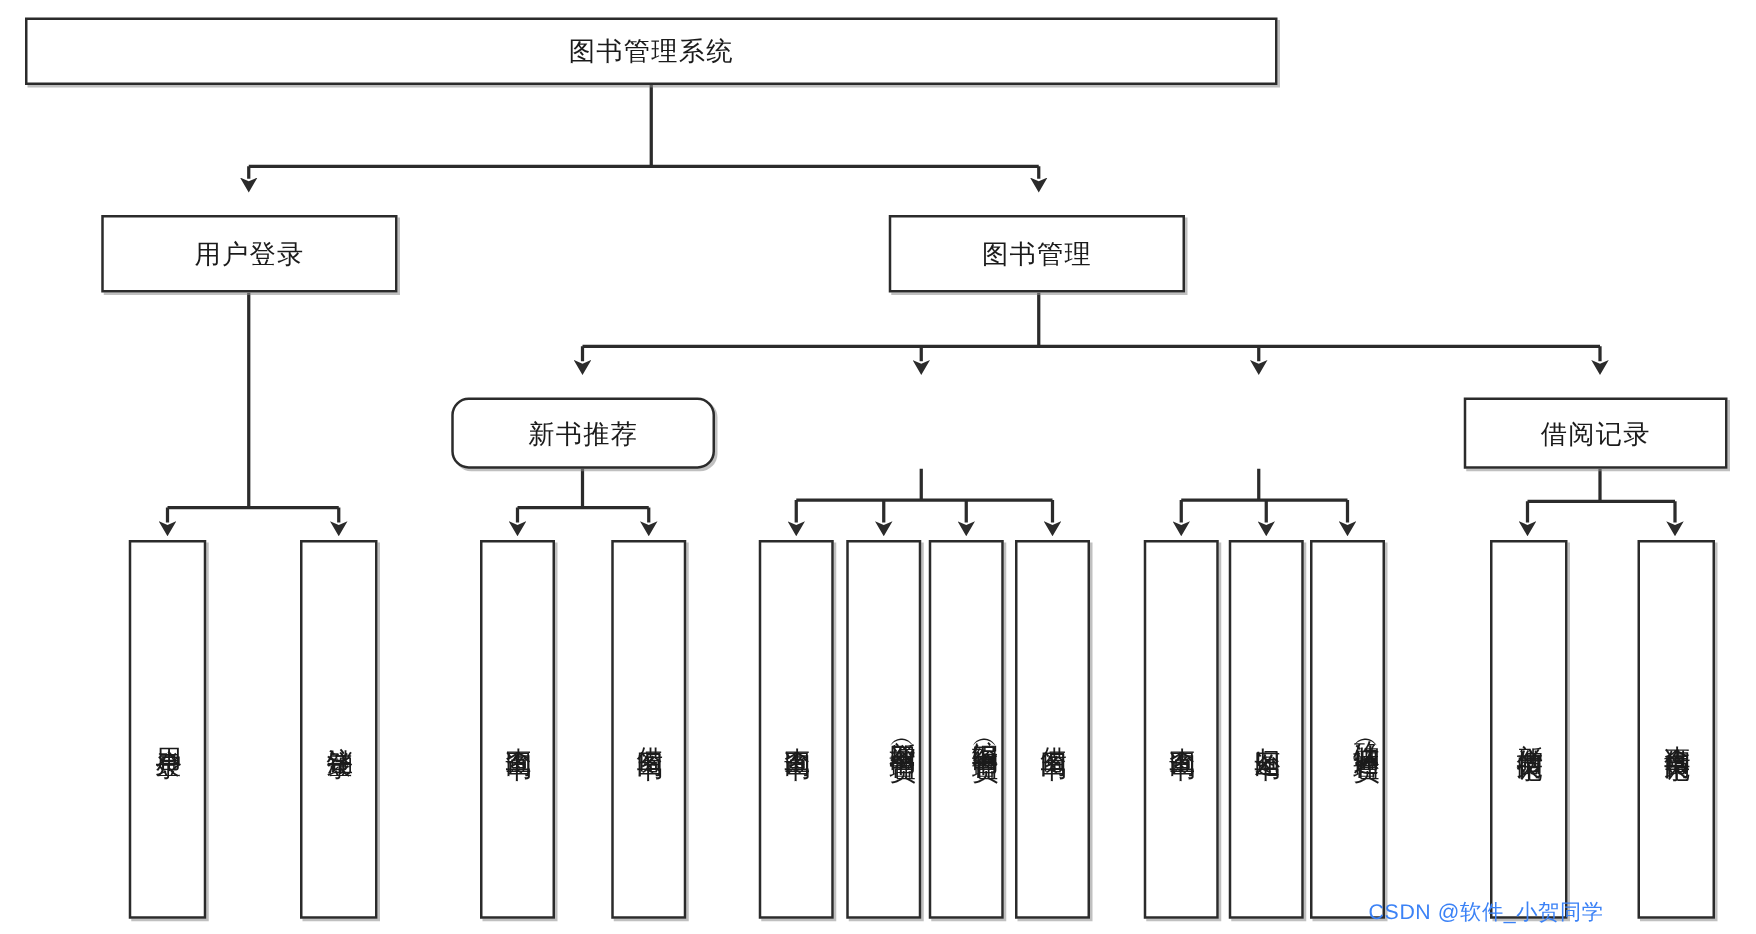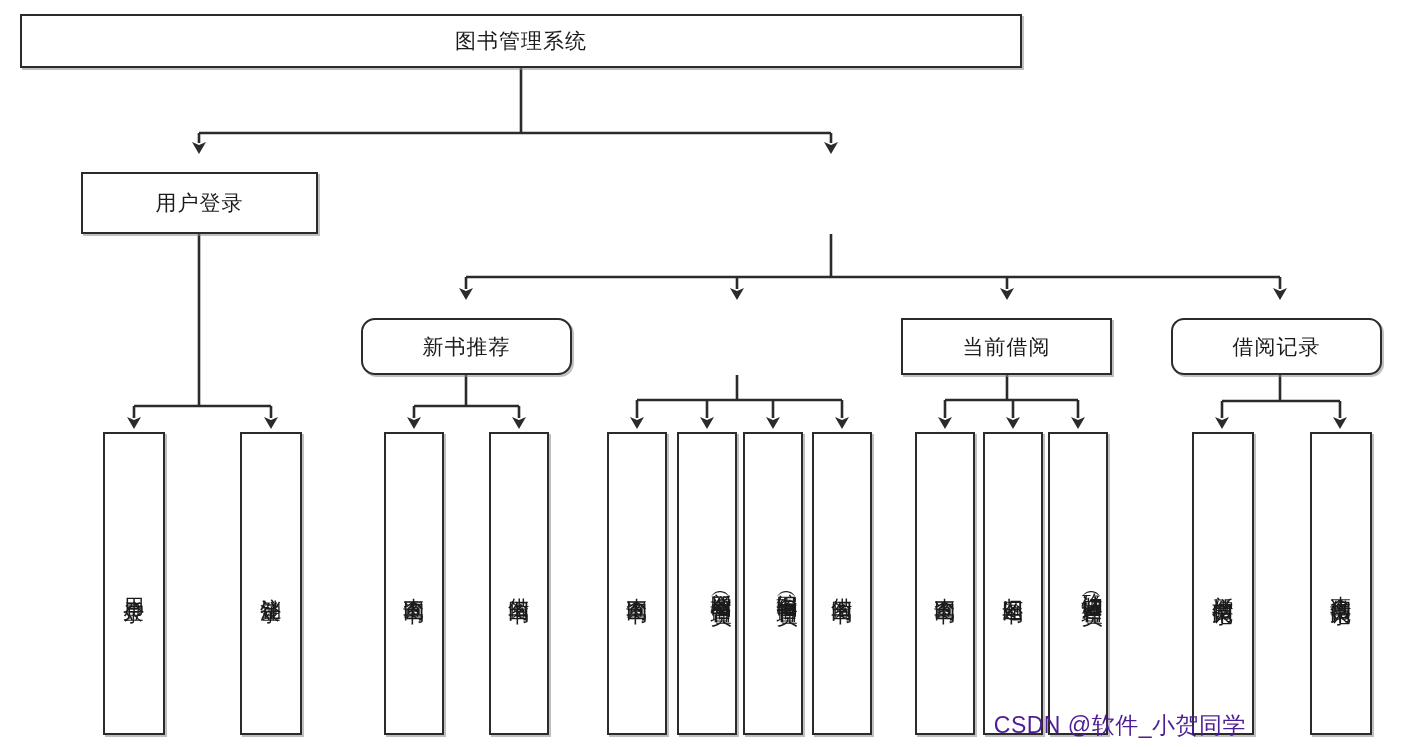--- a/index.html
+++ b/index.html
@@ -11,20 +11,21 @@
     width: 1405px;
     height: 747px;
     font-family: "Liberation Sans", "DejaVu Sans", sans-serif;
     overflow: hidden;
   }
   #canvas {
     position: relative;
     width: 1254px;
     height: 747px;
     background: #ffffff;
+    padding-left: 37px;
   }
   svg.layer {
     position: absolute;
     left: 0;
     top: 0;
     width: 1405px;
     height: 747px;
   }
   .node {
     position: absolute;
@@ -52,22 +53,22 @@
     padding-top: 2px;
   }
   .node-v.top {
     align-items: flex-start;
     justify-content: center;
   }
   .watermark {
     position: absolute;
     right: 8px;
     bottom: 6px;
-    font-size: 23px;
-    color: #4c1d95;
+    font-size: 17px;
+    color: #3b82f6;
     letter-spacing: 0.5px;
     white-space: nowrap;
     pointer-events: none;
   }
 </style>
 </head>
 <body>
 
 <div id="canvas">
 
@@ -121,28 +122,28 @@
     </g>
   </svg>
 
   <div class="node node-h" style="left:20px; top:14px; width:1002px; height:54px;">
     <span>图书管理系统</span>
   </div>
 
   <div class="node node-h" style="left:81px; top:172px; width:237px; height:62px;">
     <span>用户登录</span>
   </div>
+  <div class="node node-h" style="left:711px; top:172px; width:237px; height:62px;">
+    <span>图书管理</span>
+  </div>
 
   <div class="node node-h" style="left:361px; top:318px; width:211px; height:57px;border-radius:14px;">
     <span>新书推荐</span>
   </div>
-  <div class="node node-h" style="left:901px; top:318px; width:211px; height:57px;">
-    <span>当前借阅</span>
-  </div>
-  <div class="node node-h" style="left:1171px; top:318px; width:211px; height:57px;border-radius:13px;">
+  <div class="node node-h" style="left:1171px; top:318px; width:211px; height:57px;">
     <span>借阅记录</span>
   </div>
 
   <div class="node node-v" style="left:103px; top:432px; width:62px; height:303px;">
     <span>用户登录</span>
   </div>
   <div class="node node-v" style="left:240px; top:432px; width:62px; height:303px;">
     <span>注销登录</span>
   </div>
 

